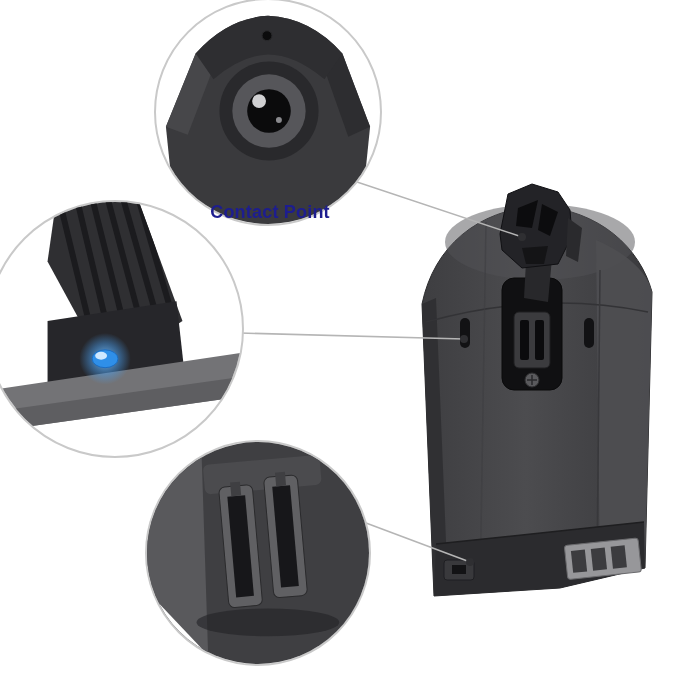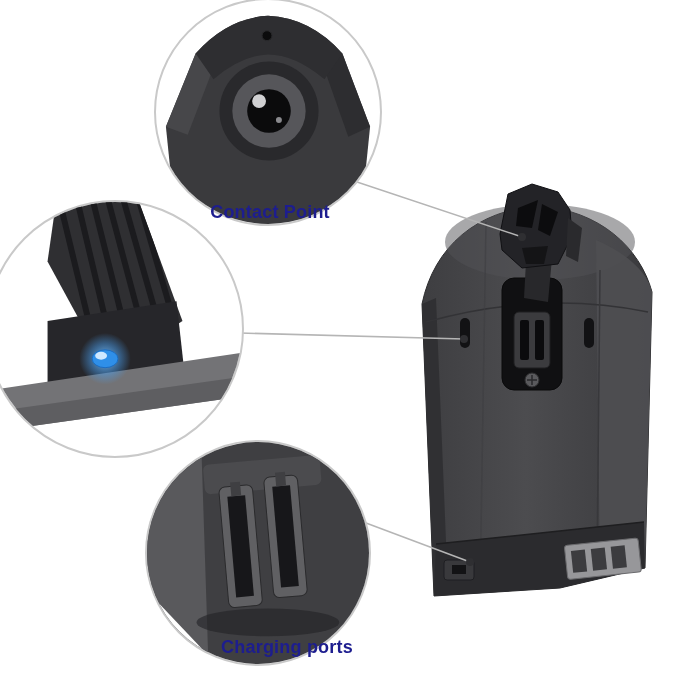--- a/index.html
+++ b/index.html
@@ -160,15 +160,14 @@
         <rect x="86" y="52" width="18" height="102" fill="#17171a"></rect>
         <rect x="90" y="38" width="10" height="14" fill="#3f3f42"></rect>
         <rect x="124" y="36" width="34" height="122" rx="6" fill="#606063" stroke="#2a2a2c"></rect>
         <rect x="132" y="46" width="18" height="102" fill="#17171a"></rect>
         <rect x="136" y="32" width="10" height="14" fill="#3f3f42"></rect>
       </g>
     </svg>
   </div>
 
   <div id="label-contact" class="label">Contact Point</div>
-  <div id="label-charging" class="label">Charging ports</div>
 
 </div>
 
 </body></html>

